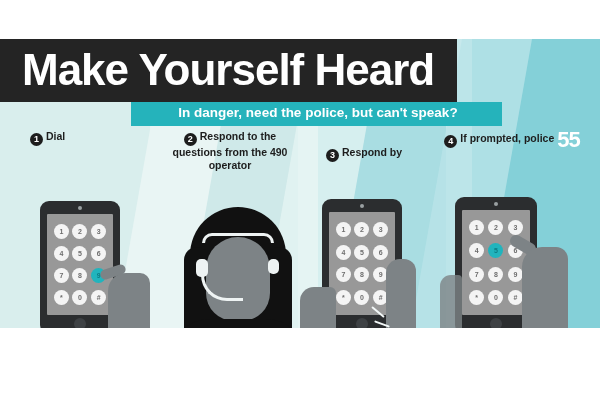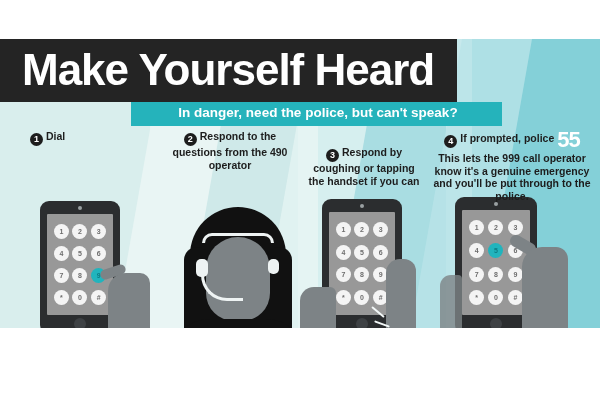--- a/index.html
+++ b/index.html
@@ -188,27 +188,25 @@
       <span class="num">1</span><span>Dial</span>
     </div>
 
     <div class="step" id="step2" style="top:91px;">
       <span class="num">2</span><span>Respond to the</span>
       <div>questions from the 490 operator</div>
     </div>
 
     <div class="step" id="step3" style="top:91px;margin-top:16px;">
       <span class="num">3</span><span>Respond by</span>
-      <div>coughing or tapping the handset if you can</div>
     </div>
 
     <div class="step" id="step4" style="top:89px;">
       <span class="num">4</span><span>If prompted, police</span>
       <span id="press55">55</span>
-      <div>This lets the 999 call operator know it's a genuine emergency and you'll be put through to the police.</div>
     </div>
   </div>
 
   <div id="footer">
     
 
     
 
     
 

